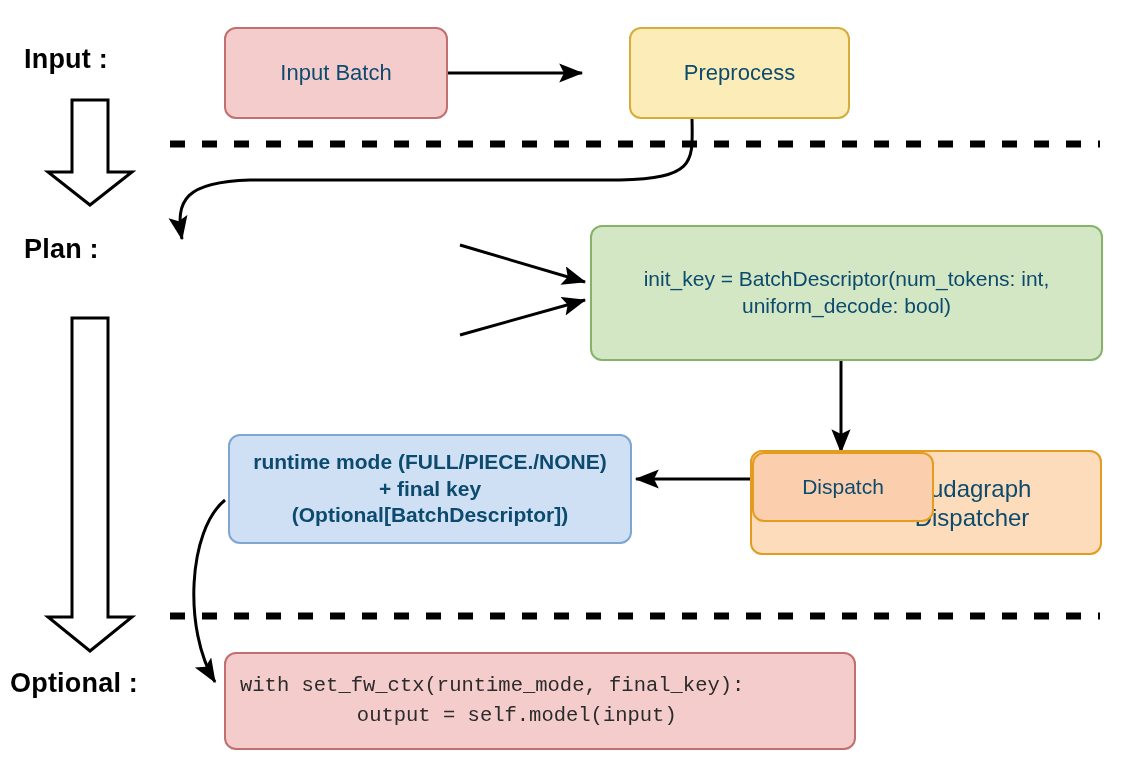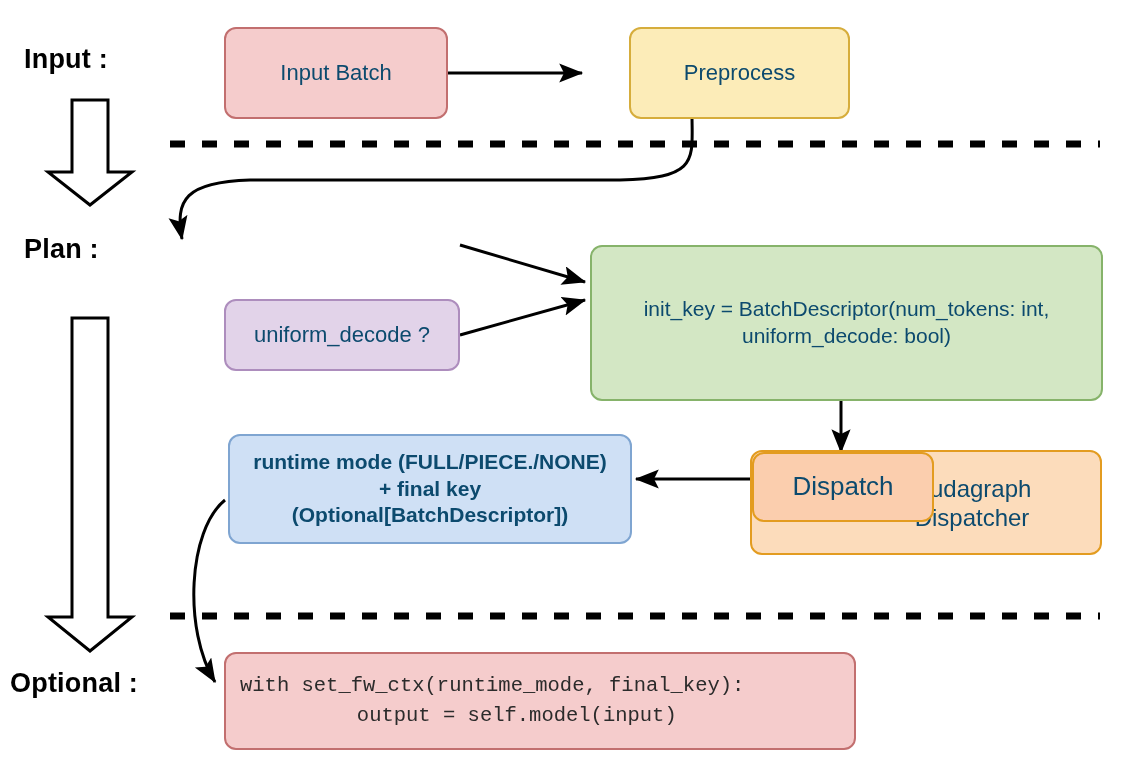--- a/index.html
+++ b/index.html
@@ -83,21 +83,21 @@
     font-size: 24px;
     line-height: 1.22;
     text-align: center;
     padding-top: 22px;
     padding-right: 28px;
     width: 200px;
   }
   .node-dispatch-inner {
     background: #fbceae;
     border-color: #e39c20;
-    font-size: 26px;
+    font-size: 21px;
   }
   .node-code {
     background: #f5cccc;
     border-color: #c26f6f;
     font-family: "Liberation Mono", monospace;
     font-size: 20.5px;
     align-items: center;
     justify-content: flex-start;
     white-space: pre;
     padding-left: 14px;
@@ -153,25 +153,22 @@
 
   <div class="node node-input-batch" style="left:224px; top:27px; width:224px; height:92px;">
     <span class="node-text">Input Batch</span>
   </div>
 
   <div class="node node-preprocess" style="left:586px; top:27px; width:221px; height:92px;">
     <span class="node-text">Preprocess</span>
   </div>
 
 
-  <div class="node node-purple" style="left:224px; top:299px; width:236px; height:72px;">
-    <span class="node-text">uniform_decode ?</span>
-  </div>
 
-  <div class="node node-green" style="left:590px; top:225px; width:513px; height:156px;margin-top:20px;">
+  <div class="node node-green" style="left:590px; top:225px; width:513px; height:136px;">
     <span class="node-text">init_key = BatchDescriptor(num_tokens: int,
 uniform_decode: bool)</span>
   </div>
 
   <div class="node node-blue" style="left:228px; top:434px; width:404px; height:110px;font-weight:bold;">
     <span class="node-text">runtime mode (FULL/PIECE./NONE)
 + final key (Optional[BatchDescriptor])</span>
   </div>
 
   <div class="node node-dispatcher-outer" style="left:750px; top:450px; width:352px; height:105px;">

